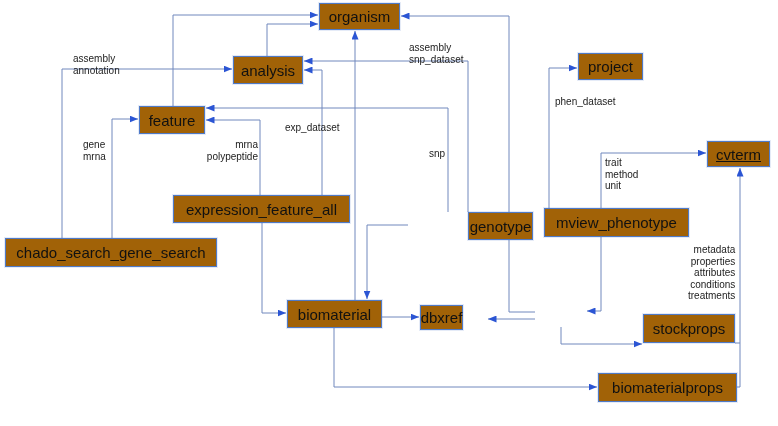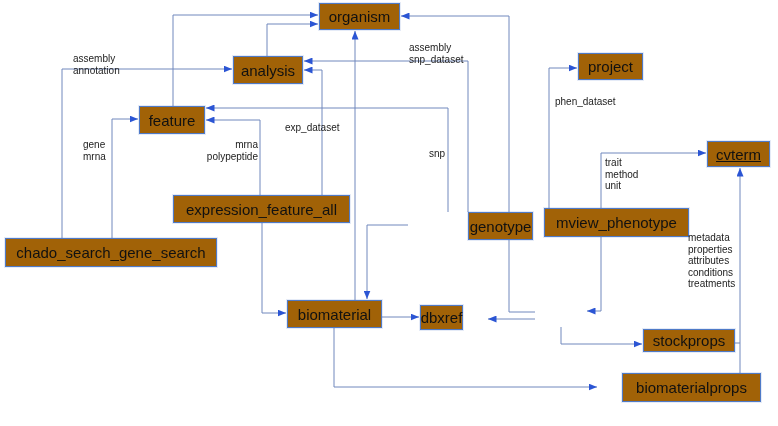--- a/index.html
+++ b/index.html
@@ -79,36 +79,36 @@
   <div class="node" style="left:233px;top:56px;width:70px;height:28px;">analysis</div>
   <div class="node" style="left:139px;top:106px;width:66px;height:28px;">feature</div>
   <div class="node" style="left:173px;top:195px;width:177px;height:28px;">expression_feature_all</div>
   <div class="node" style="left:5px;top:238px;width:212px;height:29px;">chado_search_gene_search</div>
   <div class="node" style="left:420px;top:212px;width:65px;height:28px;margin-left:48px;">genotype</div>
   <div class="node" style="left:544px;top:208px;width:145px;height:29px;">mview_phenotype</div>
   <div class="node" style="left:578px;top:53px;width:65px;height:27px;">project</div>
   <div class="node" style="left:707px;top:141px;width:63px;height:26px;text-decoration:underline;">cvterm</div>
   <div class="node" style="left:287px;top:300px;width:95px;height:28px;">biomaterial</div>
   <div class="node" style="left:420px;top:305px;width:43px;height:25px;">dbxref</div>
-  <div class="node" style="left:643px;top:329px;width:92px;height:23px;text-align:center;">stockprops</div>
-  <div class="node" style="left:598px;top:373px;width:139px;height:29px;margin-left:24px;">biomaterialprops</div>
+  <div class="node" style="left:643px;top:314px;width:92px;height:29px;text-align:center;">stockprops</div>
+  <div class="node" style="left:598px;top:373px;width:139px;height:29px;">biomaterialprops</div>
 
   <div class="elabel" style="left:73px;top:53px;">assembly
 annotation</div>
   <div class="elabel" style="left:83px;top:139px;">gene
 mrna</div>
   <div class="elabel right" style="left:200px;top:139px;width:58px;">mrna
 polypeptide</div>
   <div class="elabel" style="left:285px;top:122px;">exp_dataset</div>
   <div class="elabel" style="left:409px;top:42px;">assembly
 snp_dataset</div>
   <div class="elabel" style="left:429px;top:148px;">snp</div>
   <div class="elabel" style="left:555px;top:96px;">phen_dataset</div>
   <div class="elabel" style="left:605px;top:157px;">trait
 method
 unit</div>
-  <div class="elabel" style="left:688px;top:232px;">metadata
+  <div class="elabel" style="left:688px;top:244px;text-align:right;">metadata
 properties
 attributes
 conditions
 treatments</div>
 
 </div>
 
 </body></html>

